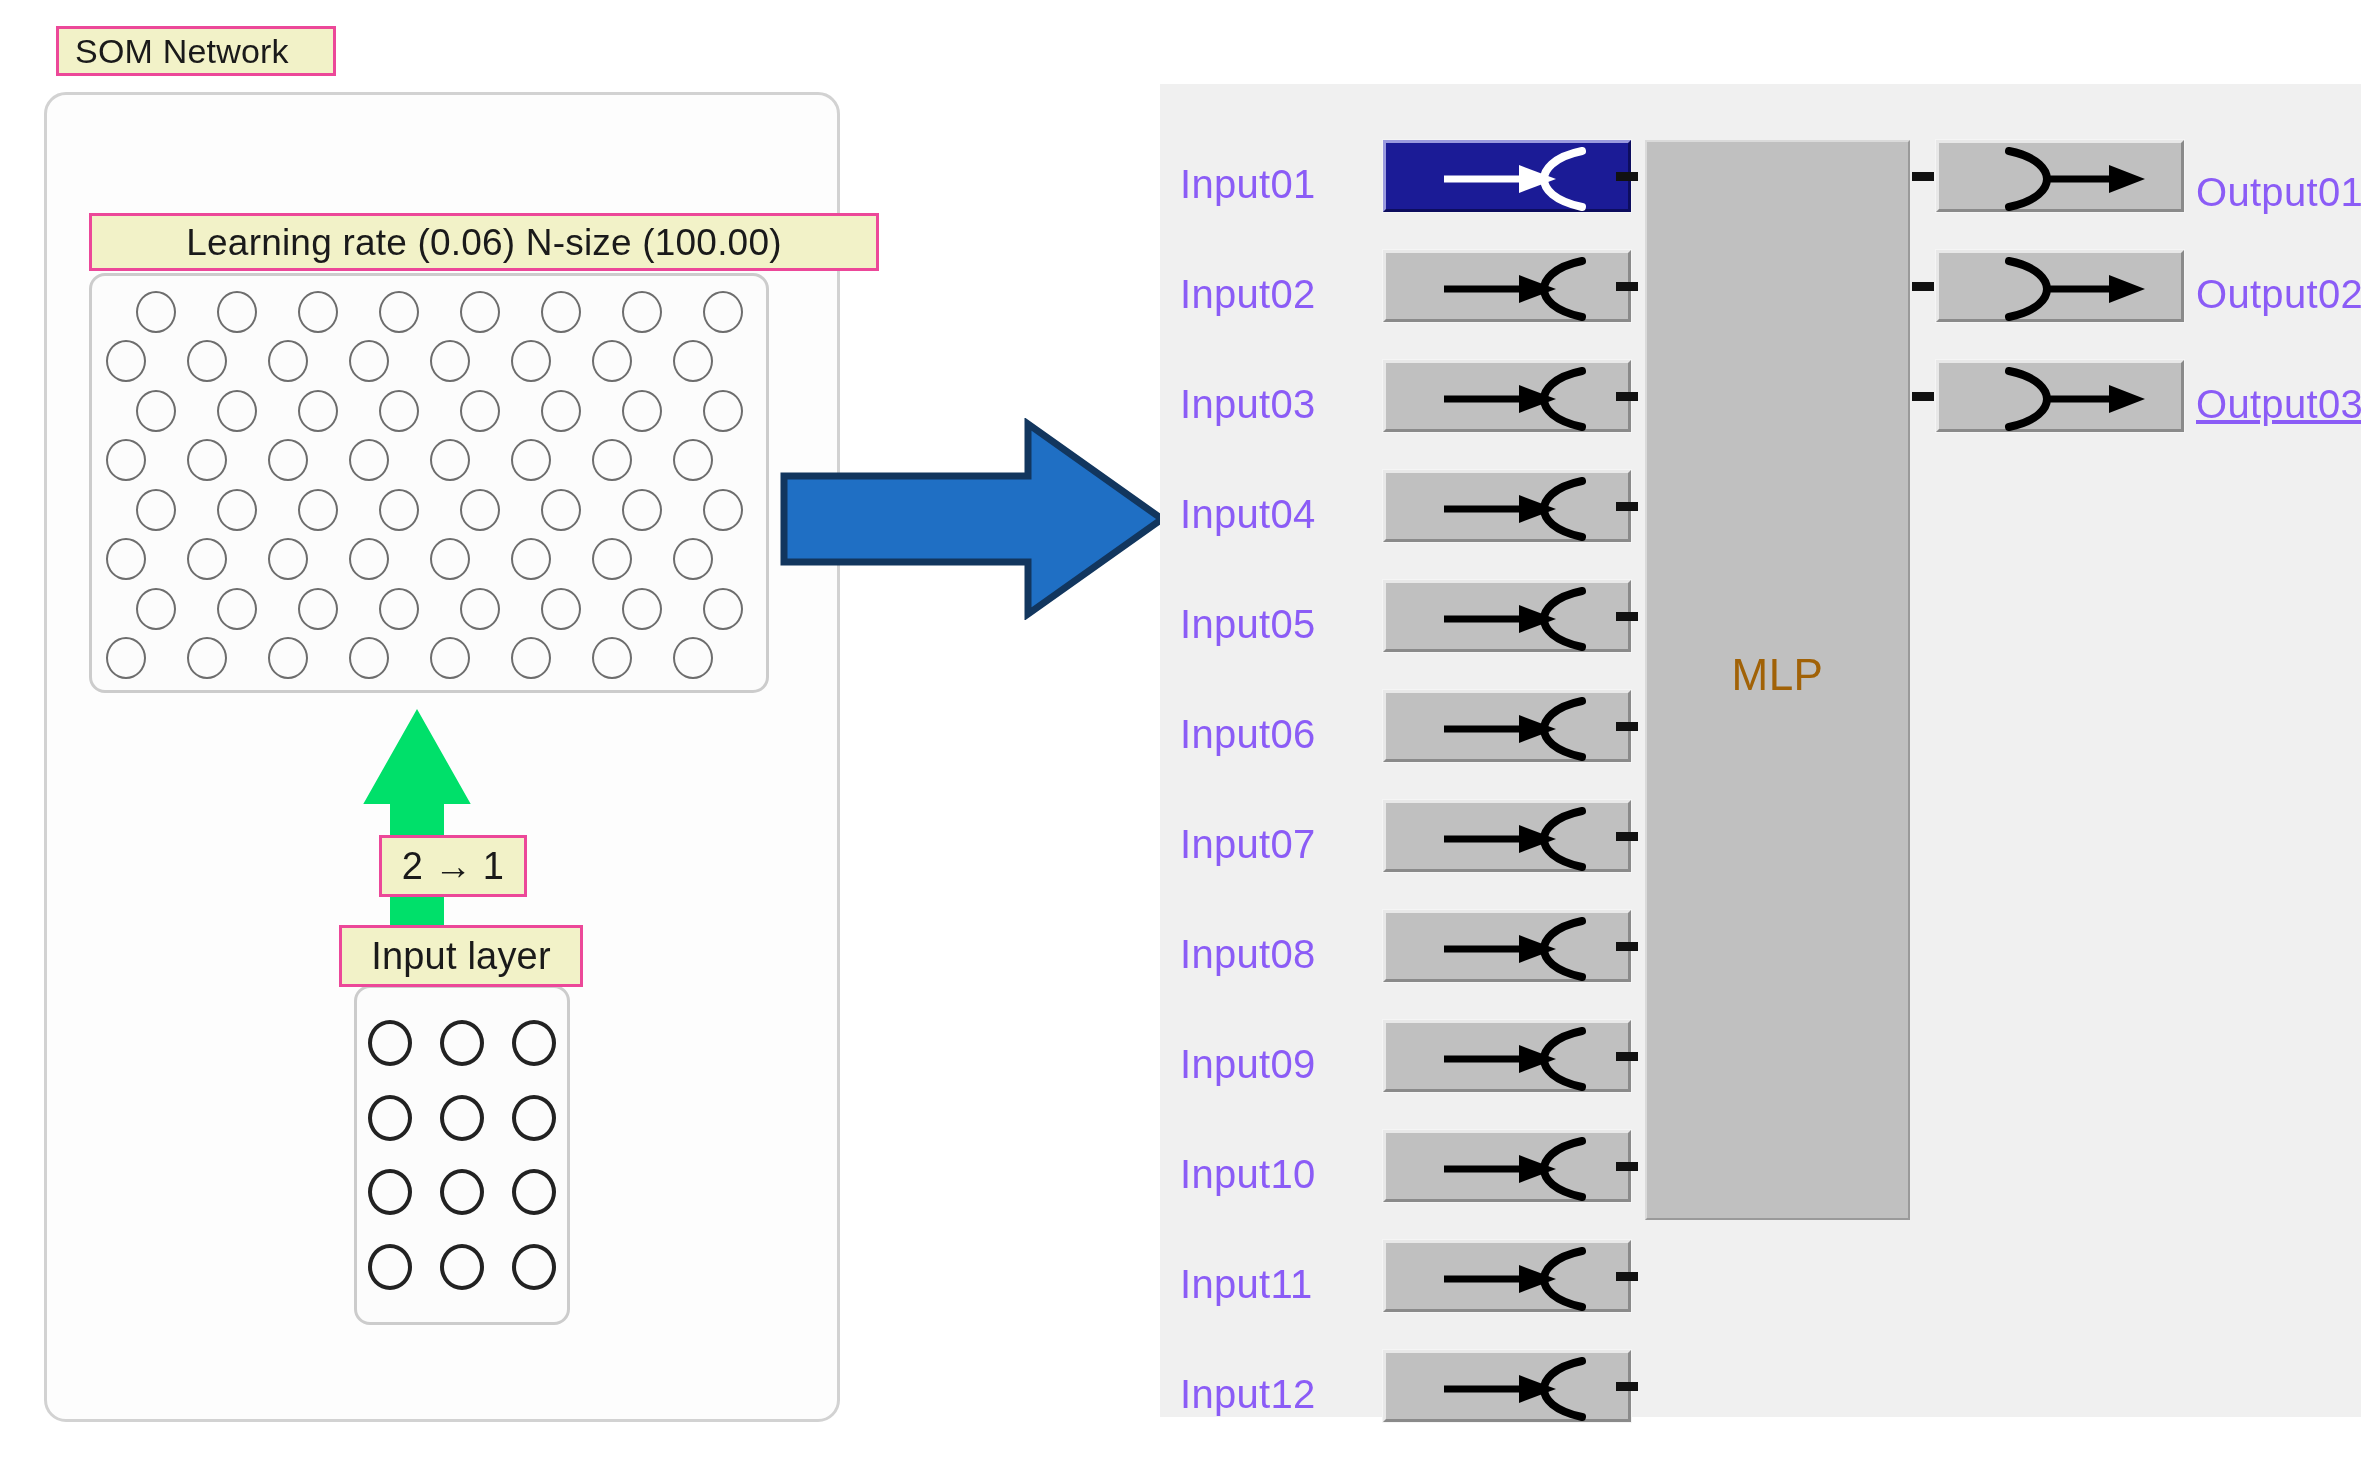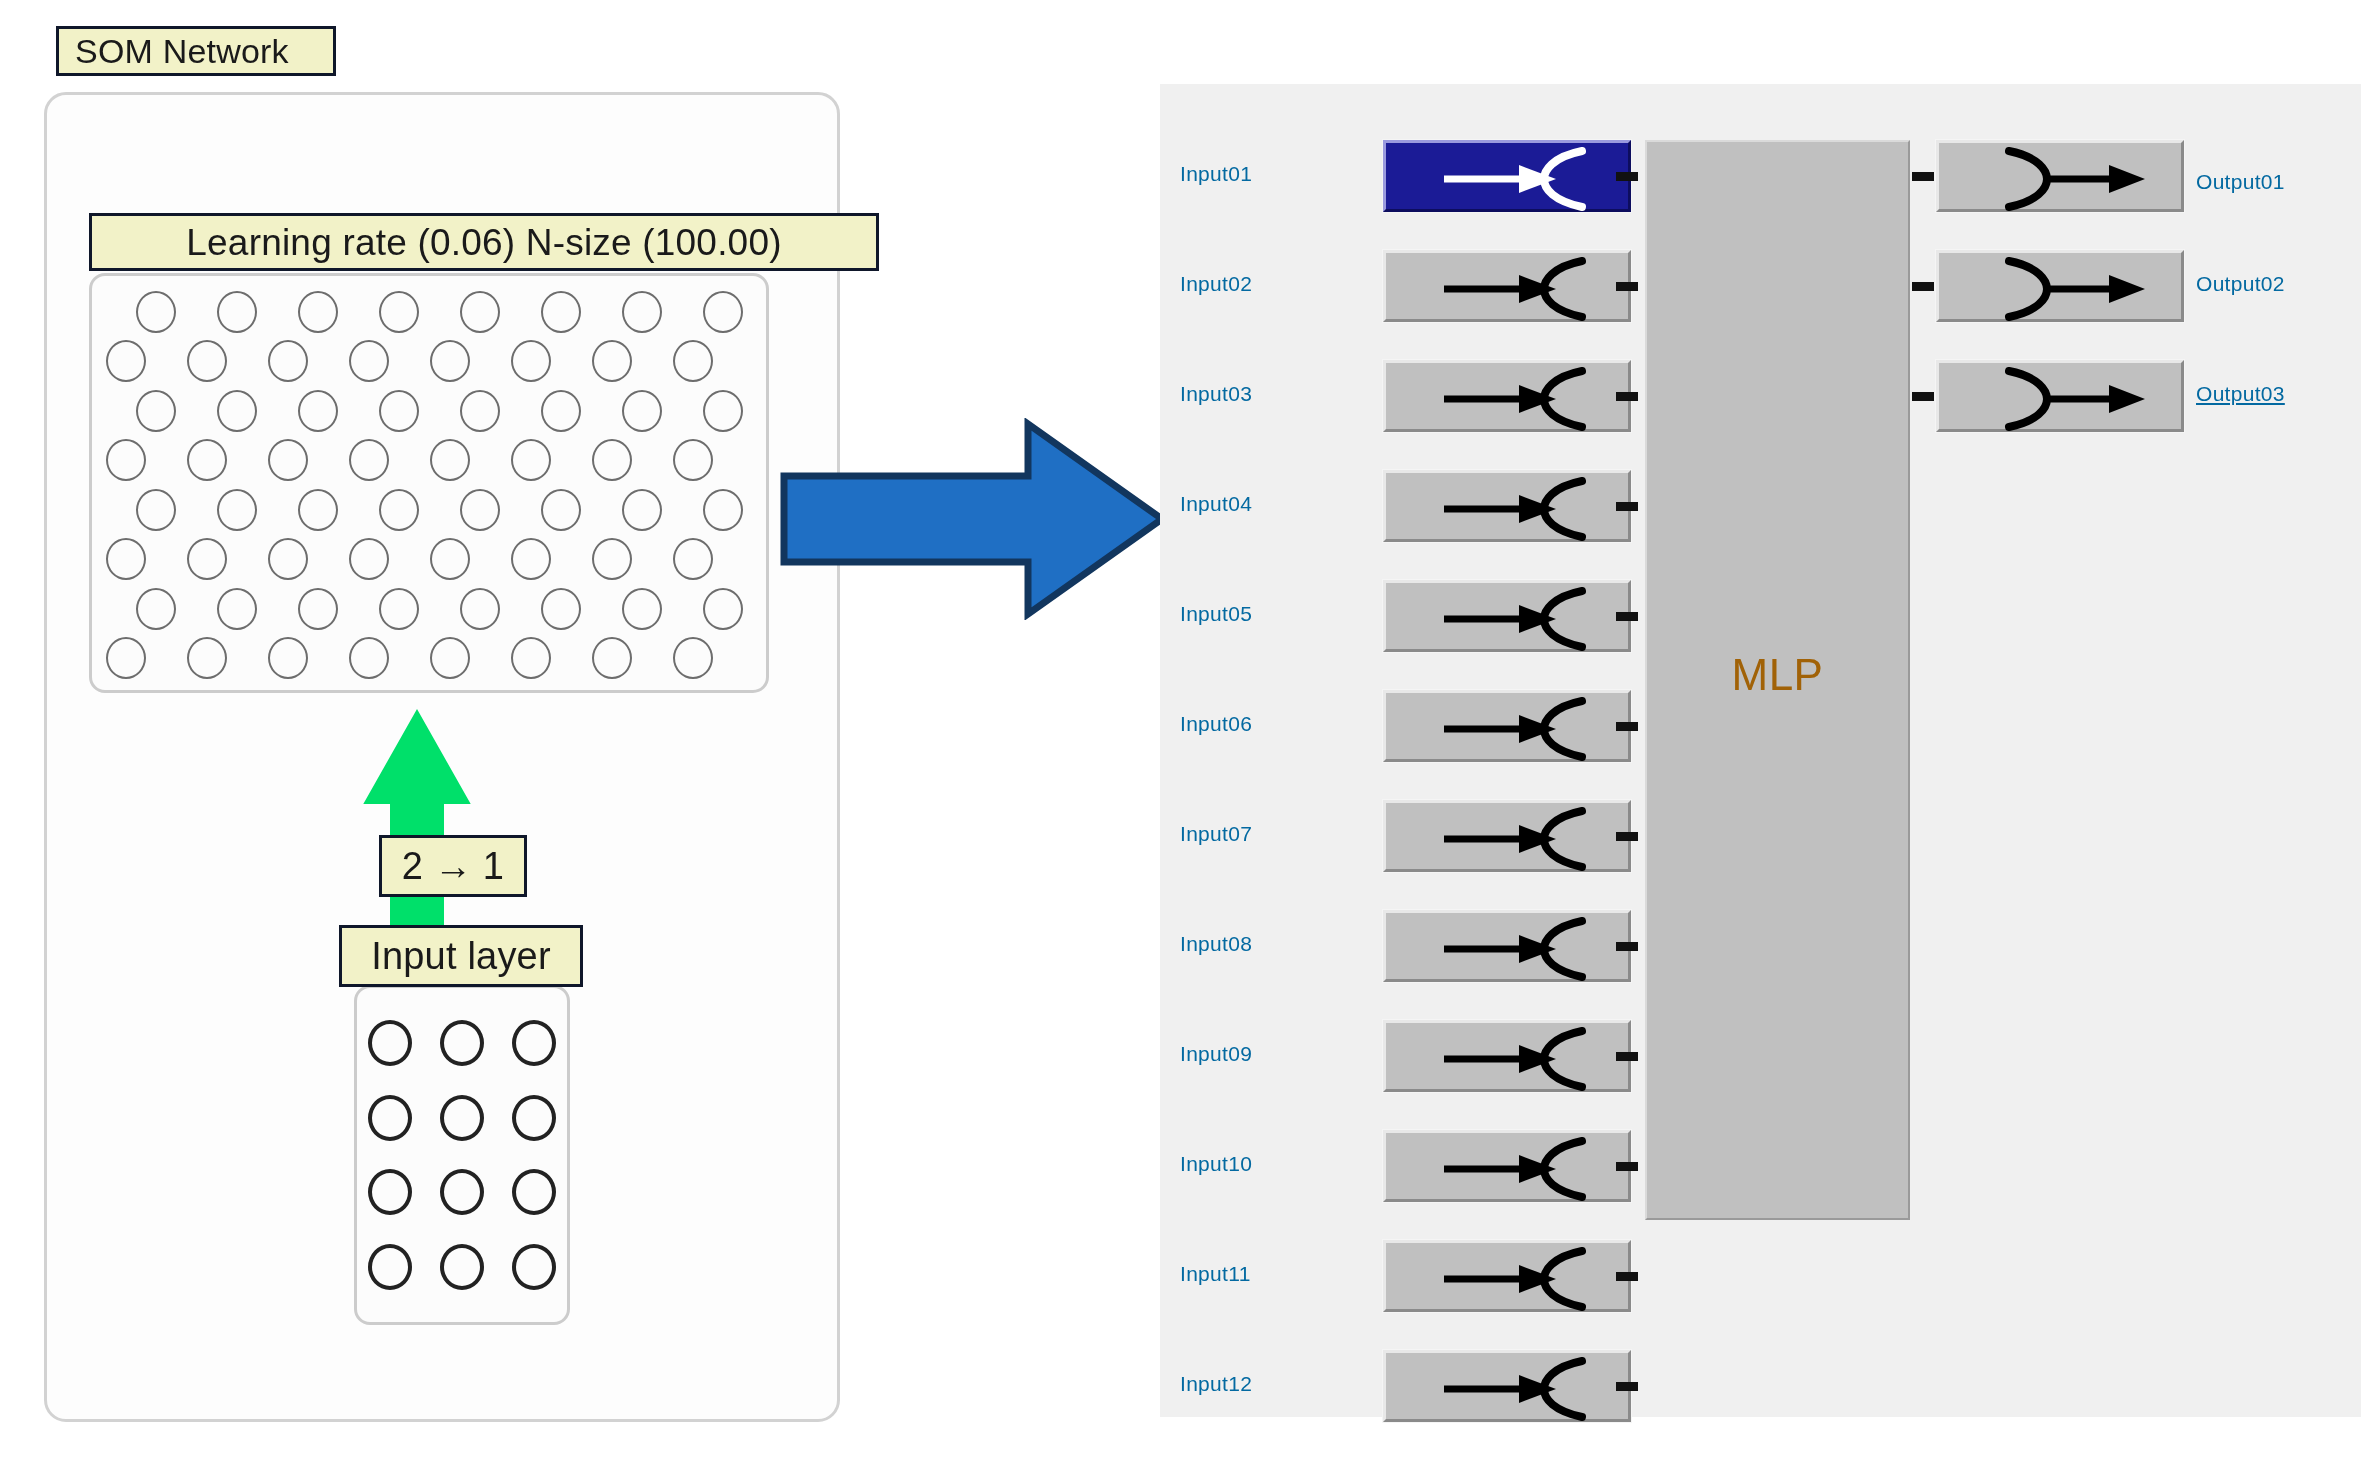--- a/index.html
+++ b/index.html
@@ -25,21 +25,21 @@
     height: 1330px;
     background: #fdfdfd;
     border: 3px solid #d2d2d2;
     border-radius: 22px;
     box-sizing: border-box;
   }
 
   .tag {
     position: absolute;
     background: #f2f2c8;
-    border: 3px solid #0f172a;
+    border: 3px solid #ec4899;
     color: #1a1a1a;
     font-size: 34px;
     line-height: 1;
     display: flex;
     align-items: center;
     justify-content: center;
     box-sizing: border-box;
     white-space: nowrap;
     letter-spacing: 0.2px;
   }
@@ -169,22 +169,22 @@
     left: 1160px;
     top: 84px;
     width: 1201px;
     height: 1333px;
     background: #f0f0f0;
     box-sizing: border-box;
   }
 
   .io-label {
     position: absolute;
-    font-size: 21px;
-    color: #0369a1;
+    font-size: 40px;
+    color: #8b5cf6;
     white-space: nowrap;
     letter-spacing: 0.3px;
   }
 
   .node-box {
     position: absolute;
     width: 248px;
     height: 72px;
     background: #c0c0c0;
     border-top: 3px solid #e8e8e8;

